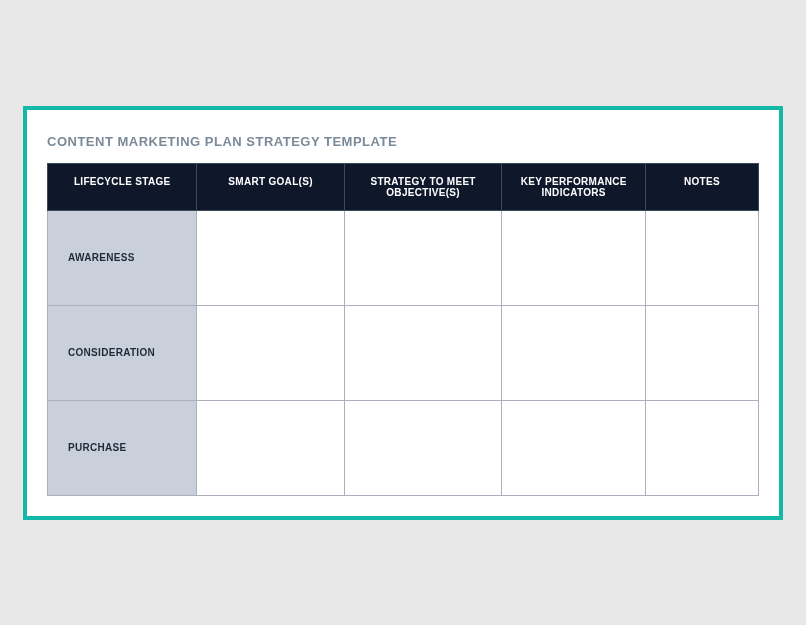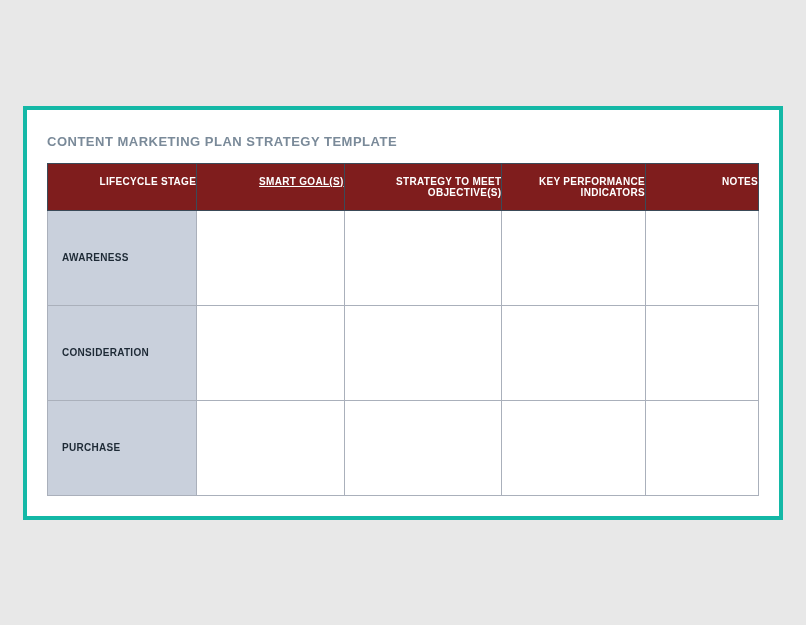--- a/index.html
+++ b/index.html
@@ -34,56 +34,55 @@
       text-transform: uppercase;
     }
 
     table {
       width: 100%;
       border-collapse: collapse;
       border: 1px solid #555;
     }
 
     thead tr th {
-      background-color: #7f1d1d;
+      background-color: #0f172a;
       color: #ffffff;
       font-size: 10px;
       font-weight: bold;
       text-transform: uppercase;
       letter-spacing: 0.3px;
       padding: 12px 0;
       border: 1px solid #3a4a58;
       vertical-align: top;
-      text-align: right;
     }
 
     tbody tr td {
       border: 1px solid #aab0bb;
-      padding: 14px;
+      padding: 20px;
       vertical-align: top;
       height: 95px;
     }
 
     tbody tr td.stage-cell {
       background-color: #c9d0dc;
       font-size: 10px;
       font-weight: bold;
       color: #1e2a36;
       text-transform: uppercase;
       letter-spacing: 0.3px;
       width: 150px;
       vertical-align: middle;
     }
 
     tbody tr td.content-cell {
       background-color: #ffffff;
     }
 
     .col-lifecycle { width: 150px; }
-    .col-smart { width: 150px; text-decoration: underline; }
+    .col-smart { width: 150px; }
     .col-strategy { width: 160px; }
     .col-kpi { width: 145px; margin-top: 18px; }
     .col-notes { width: 115px; }
   </style>
 </head>
 <body>
 
 <div class="page-container">
   <div class="page-title">CONTENT MARKETING PLAN STRATEGY TEMPLATE</div>
   <table>

